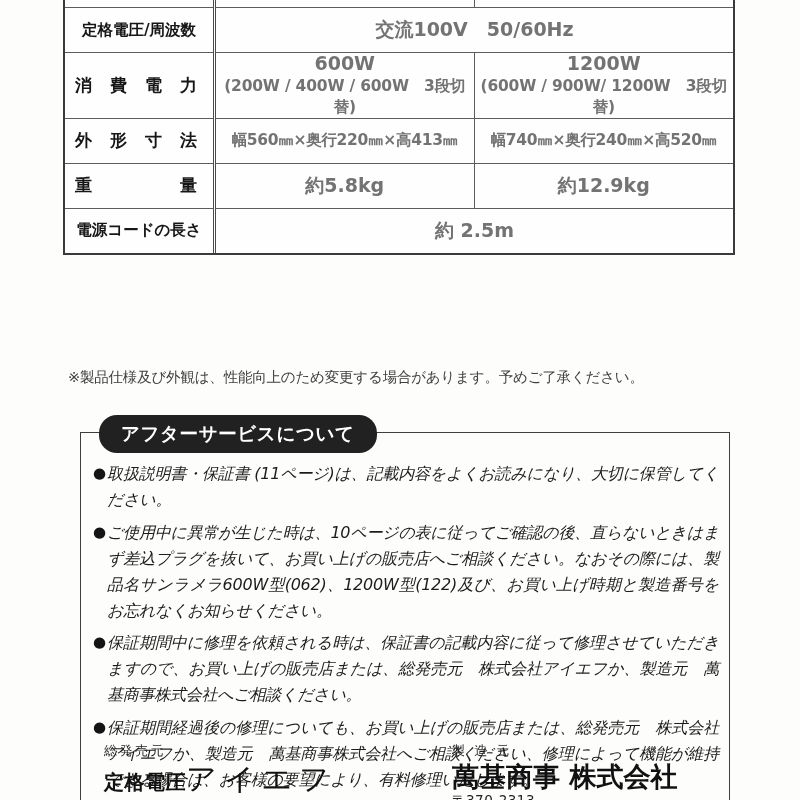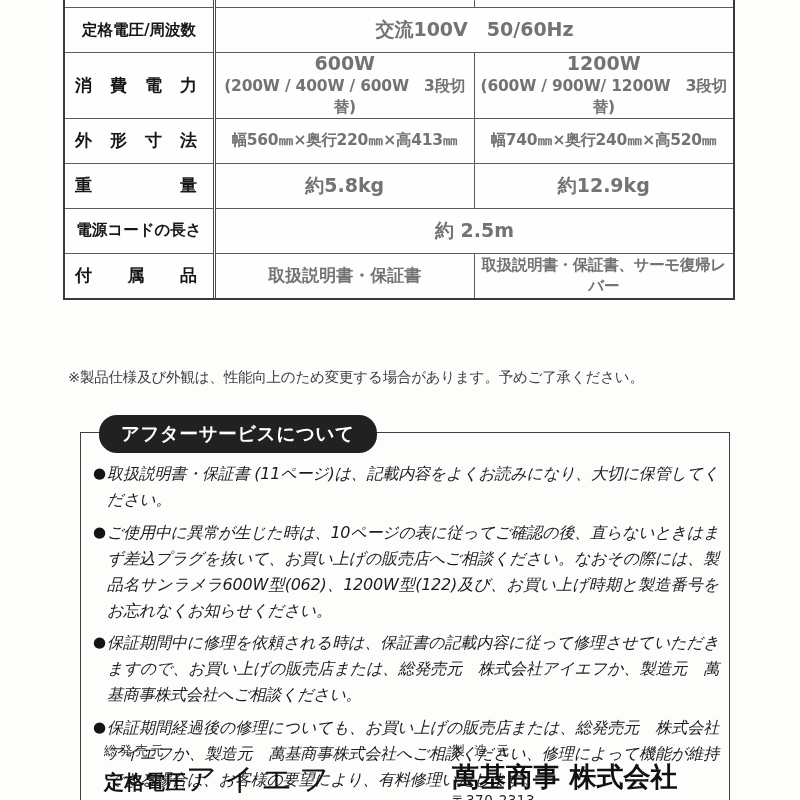--- a/index.html
+++ b/index.html
@@ -263,31 +263,20 @@
 
         <tr>
           <td class="lbl r-std">
             <div class="lbl-inner narrow">電源コードの長さ</div>
           </td>
           <td class="val r-std" colspan="2">
             <span>約 2.5m</span>
           </td>
         </tr>
 
-        <tr>
-          <td class="lbl r-std">
-            <div class="lbl-inner spaced">付　　属　　品</div>
-          </td>
-          <td class="val mid r-std">
-            <span>取扱説明書・保証書</span>
-          </td>
-          <td class="val small r-std">
-            <span>取扱説明書・保証書、サーモ復帰レバー</span>
-          </td>
-        </tr>
       </tbody>
     </table>
   </div>
 
   <div id="spec-note">※製品仕様及び外観は、性能向上のため変更する場合があります。予めご了承ください。</div>
 
   <div id="after-service">
     <div id="as-pill">アフターサービスについて</div>
 
     <div id="as-body">

